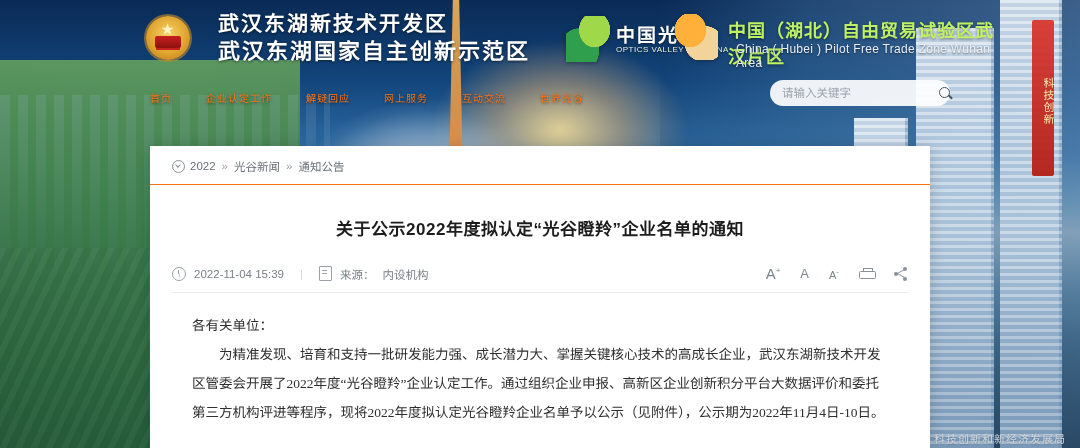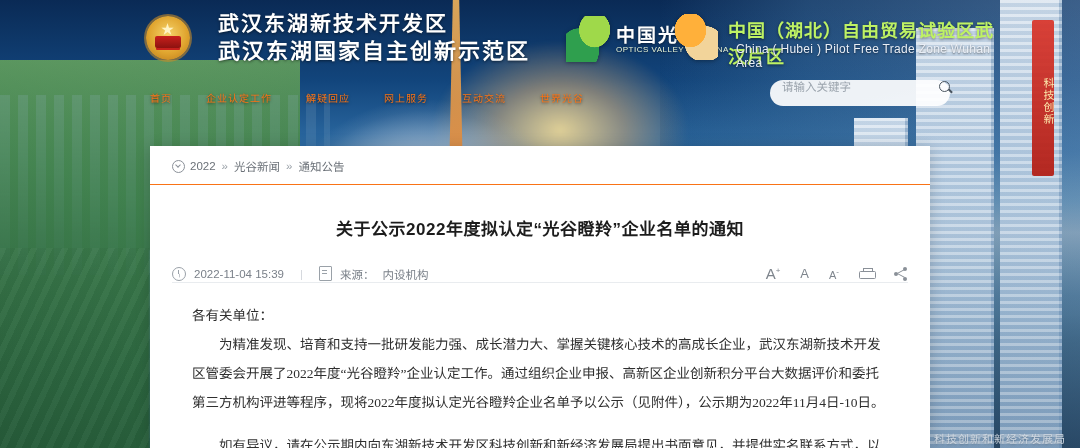--- a/index.html
+++ b/index.html
@@ -236,21 +236,21 @@
     text-shadow: 0 1px 3px rgba(0,0,0,.6);
     cursor: pointer;
     white-space: nowrap;
   }
   .search-box {
     position: absolute;
     right: 130px; top: 2px;
     width: 180px; height: 26px;
     background: rgba(255,255,255,.92);
     border-radius: 13px;
-    display: flex; align-items: flex-start;
+    display: flex; align-items: center;
     padding: 0 10px;
     box-sizing: border-box;
   }
   .search-box input {
     border: none; outline: none; background: transparent;
     font-size: 11.5px; color: #333; flex: 1;
     font-family: "Liberation Sans", sans-serif;
   }
   .search-box input::placeholder { color: #9aa3ac; }
   .search-icon { width: 15px; height: 15px; position: relative; flex: none; }
@@ -300,20 +300,21 @@
     font-weight: bold;
     color: #1c1c1c;
     padding: 32px 70px 0 70px;
     line-height: 26px;
     letter-spacing: .5px;
   }
 
   .meta-bar {
     margin: 22px 22px 0 22px;
     border-bottom: 1px solid #e9ecef;
+    padding-bottom: 10px;
     display: flex;
     align-items: center;
     font-size: 11.5px;
     color: #7a8089;
     text-align: right;
   }
   .meta-left { display: flex; align-items: center; gap: 8px; }
   .clock-icon {
     width: 12px; height: 12px; border: 1.3px solid #9aa1a8; border-radius: 50%;
     position: relative; display: inline-block;

